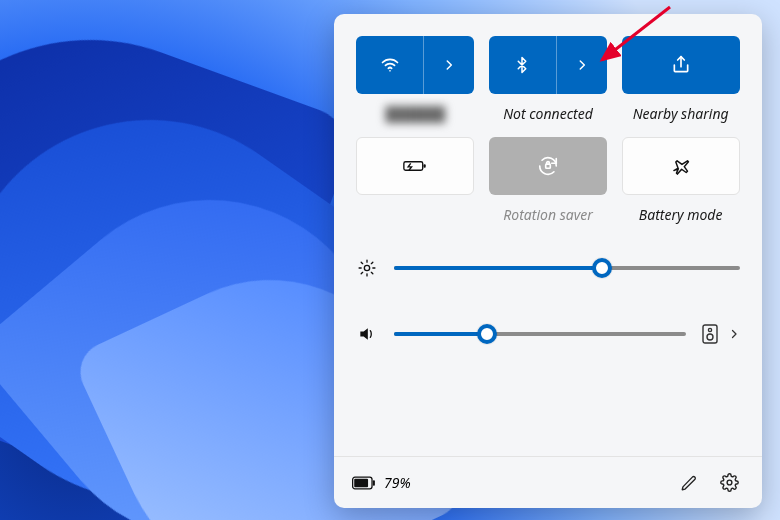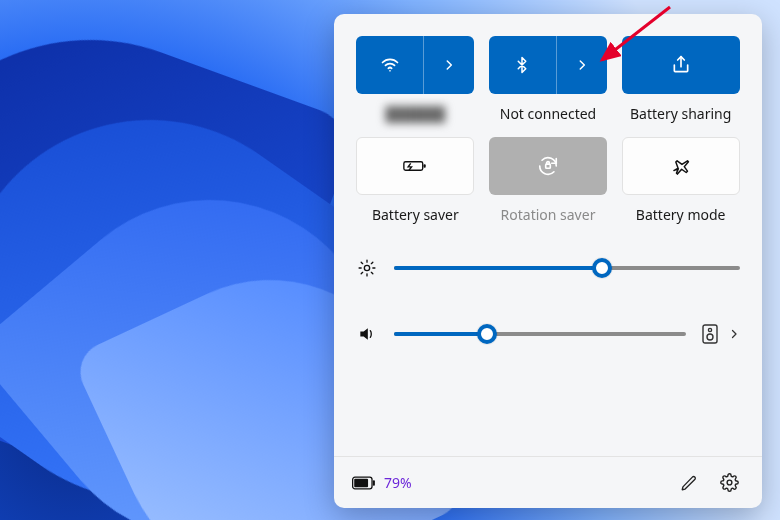--- a/index.html
+++ b/index.html
@@ -18,21 +18,21 @@
   .p3 { width:340px; height:340px; left:40px; top:200px; background:linear-gradient(135deg,#2a63ef,#6aa0ff); transform:rotate(50deg);}
   .p4 { width:300px; height:300px; left:120px; top:280px; background:linear-gradient(135deg,#4a84ff,#a8c9ff); transform:rotate(65deg);}
 
   .panel {
     position: absolute;
     right: 18px; top: 14px;
     width: 428px; height: 494px;
     background: #f5f6f8;
     border-radius: 10px;
     box-shadow: 0 8px 30px rgba(0,0,0,0.25);
-    display: flex; flex-direction: column;
+    display: flex; flex-direction: column; font-style: italic;
   }
   .content { padding: 22px 22px 10px 22px; flex: 1; }
   .tiles { display: grid; grid-template-columns: repeat(3, 1fr); gap: 14px 14px; }
   .stack { display:flex; flex-direction:column; align-items:center; gap:10px; }
   .tile {
     width: 118px; height: 58px;
     border-radius: 6px;
     display:flex; align-items:center; justify-content:center;
     font-size:0;
     cursor:pointer;
@@ -60,21 +60,21 @@
     box-shadow:0 0 0 1px rgba(0,0,0,0.05);
   }
   .post-icons { display:flex; align-items:center; gap:10px; color:#333; }
 
   .footer {
     border-top:1px solid #e3e3e3;
     height:52px; display:flex; align-items:center;
     padding: 0 18px; gap:10px;
   }
   .footer .spacer { flex:1; }
-  .batt { display:flex; align-items:center; gap:8px; font-size:14px; color:#6d28d9;}
+  .batt { display:flex; align-items:center; gap:8px; font-size:14px; color:#000000;}
   .icnbtn { width:30px; height:30px; display:flex; align-items:center; justify-content:center; border-radius:4px; cursor:pointer; color:#333;}
 
   .arrow-annot {
     position:absolute; pointer-events:none;
   }
 
   svg { display:block; }
 </style>
 </head>
 <body>
@@ -136,34 +136,33 @@
       <div class="stack">
         <div class="tile active">
           <span>
             <svg width="20" height="20" viewBox="0 0 24 24" fill="none" stroke="white" stroke-width="2" stroke-linecap="round" stroke-linejoin="round">
                 <path d="M4 12v7a1 1 0 001 1h14a1 1 0 001-1v-7"></path>
                 <polyline points="16 6 12 2 8 6"></polyline>
                 <line x1="12" y1="2" x2="12" y2="14"></line>
               </svg>
           </span>
         </div>
-        <div class="tlabel">Battery sharing</div>
+        <div class="tlabel">Nearby sharing</div>
       </div>
 
       <div class="stack">
         <div class="tile off">
           <span>
             <svg width="24" height="18" viewBox="0 0 28 18" fill="none" stroke="#111" stroke-width="1.6">
                 <rect x="1" y="4" width="22" height="10" rx="2"></rect>
                 <rect x="24" y="7" width="2.5" height="4" rx="1" fill="#111" stroke="none"></rect>
                 <path d="M9 6l-3 4h4l-3 4" stroke="#111" stroke-width="1.6" fill="none"></path>
               </svg>
           </span>
         </div>
-        <div class="tlabel">Battery saver</div>
       </div>
 
       <div class="stack">
         <div class="tile disabled">
           <span>
             <svg width="22" height="22" viewBox="0 0 24 24" fill="none" stroke="white" stroke-width="1.8" stroke-linecap="round">
                 <path d="M3 12a9 9 0 0015.5 6.3M21 12A9 9 0 005.5 5.7"></path>
                 <polyline points="21 4 21 9 16 9"></polyline>
                 <rect x="9.5" y="10" width="5" height="4.5" rx="1"></rect>
                 <path d="M10.5 10V8.8a1.5 1.5 0 013 0V10"></path>

